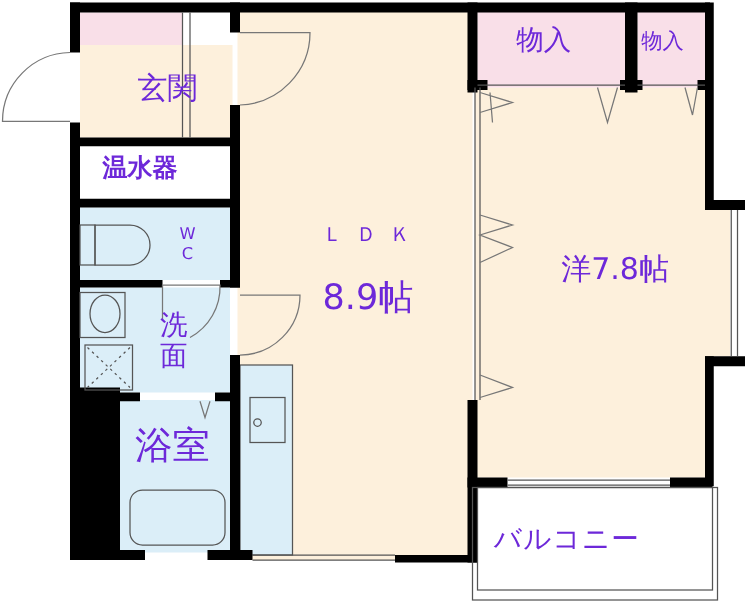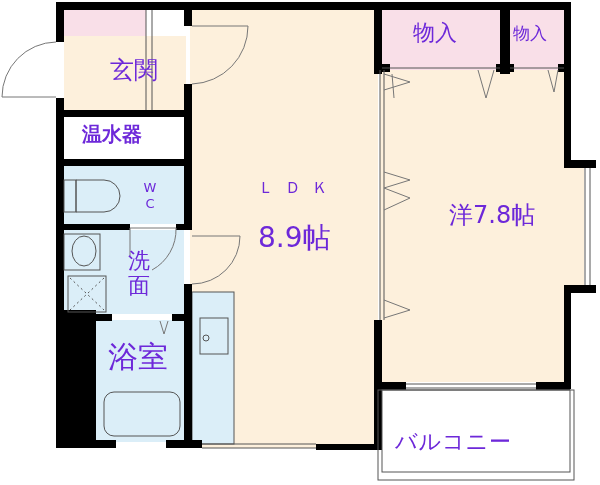--- a/index.html
+++ b/index.html
@@ -9,21 +9,21 @@
   .genkan { left: 78px; top: 58px; font-size: 24px; margin-left: 32px; }
   .heater { left: 82px; top: 124px; font-size: 20px; font-weight: bold; }
   .wc { left: 143px; top: 180px; font-size: 13px; text-align: center; width: 14px; line-height: 1.2; }
   .senmen { left: 128px; top: 248px; font-size: 22px; width: 26px; line-height: 1.15; }
   .bath { left: 108px; top: 342px; font-size: 30px; font-family: Liberation Serif, serif; }
   .ldk-name { left: 258px; top: 180px; font-size: 16px; letter-spacing: 11px; }
   .ldk-size { left: 258px; top: 224px; font-size: 28px; }
   .yo { left: 419px; top: 203px; font-size: 24px; margin-left: 30px; }
   .closet1 { left: 413px; top: 22px; font-size: 22px; }
   .closet2 { left: 513px; top: 25px; font-size: 17px; }
-  .balcony { left: 395px; top: 421px; font-size: 22px; letter-spacing: 1px; margin-top: 10px; }
+  .balcony { left: 395px; top: 421px; font-size: 22px; letter-spacing: 1px; }
 </style>
 </head>
 <body>
 
 <svg id="plan" viewBox="0 0 600 485" xmlns="http://www.w3.org/2000/svg">
 
   <rect x="190" y="8" width="188" height="440" fill="#fdf0dc"></rect>
   <rect x="380" y="70" width="190" height="312" fill="#fdf0dc"></rect>
   <rect x="568" y="165" width="16" height="120" fill="#fdf0dc"></rect>
   <rect x="64" y="36" width="122" height="74" fill="#fdf0dc"></rect>

